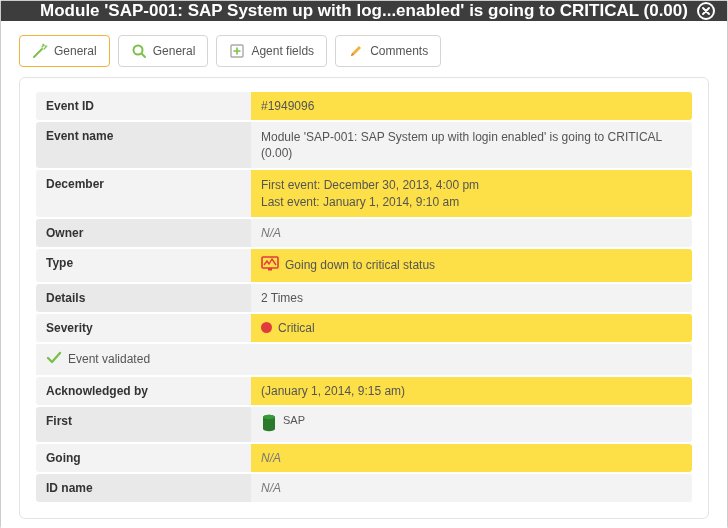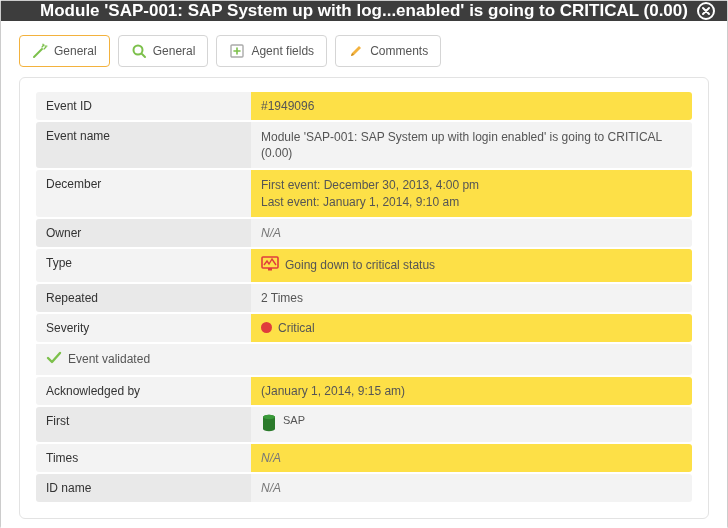--- a/index.html
+++ b/index.html
@@ -74,21 +74,21 @@
   .row {
     display: flex;
     align-items: stretch;
     font-size: 12px;
   }
   .row + .row { margin-top: 2px; }
   .label {
     width: 215px;
     background: #e9e9e9;
     padding: 7px 10px;
-    font-weight: normal;
+    font-weight: bold;
     color: #333;
     border-radius: 3px 0 0 3px;
   }
   .row.alt .label { background: #f3f3f3; }
   .value {
     flex: 1;
     background: #f3f3f3;
     padding: 7px 10px;
     color: #555;
     border-radius: 0 3px 3px 0;
@@ -196,21 +196,21 @@
                 <rect x="1" y="1" width="16" height="11" rx="1" fill="none" stroke="#e03c3c" stroke-width="1.6"></rect>
                 <path d="M3 9 L6 5 L8 8 L11 3 L15 9" fill="none" stroke="#e03c3c" stroke-width="1.4"></path>
                 <rect x="7" y="12" width="4" height="2.5" fill="#e03c3c"></rect>
               </svg>
           </span>
           <span>Going down to critical status</span>
         </div>
       </div>
 
       <div class="row">
-        <div class="label">Repeated</div>
+        <div class="label">Details</div>
         <div class="value">2 Times</div>
       </div>
 
       <div class="row alt">
         <div class="label">Severity</div>
         <div class="value">
           <span class="reddot"></span>
           <span>Critical</span>
         </div>
       </div>
@@ -242,21 +242,21 @@
                   <path d="M2 9 V15 A6 2.2 0 0 0 14 15 V9" fill="#2b7a2b"></path>
                   <ellipse cx="8" cy="3" rx="6" ry="2.2" fill="#3a9a3a"></ellipse>
                 </svg>
             </span>
             <span class="lbl">SAP</span>
           </div>
         </div>
       </div>
 
       <div class="row alt">
-        <div class="label">Times</div>
+        <div class="label">Going</div>
         <div class="value italic">N/A</div>
       </div>
 
       <div class="row">
         <div class="label">ID name</div>
         <div class="value italic">N/A</div>
       </div>
 
     </div>
   </div>

